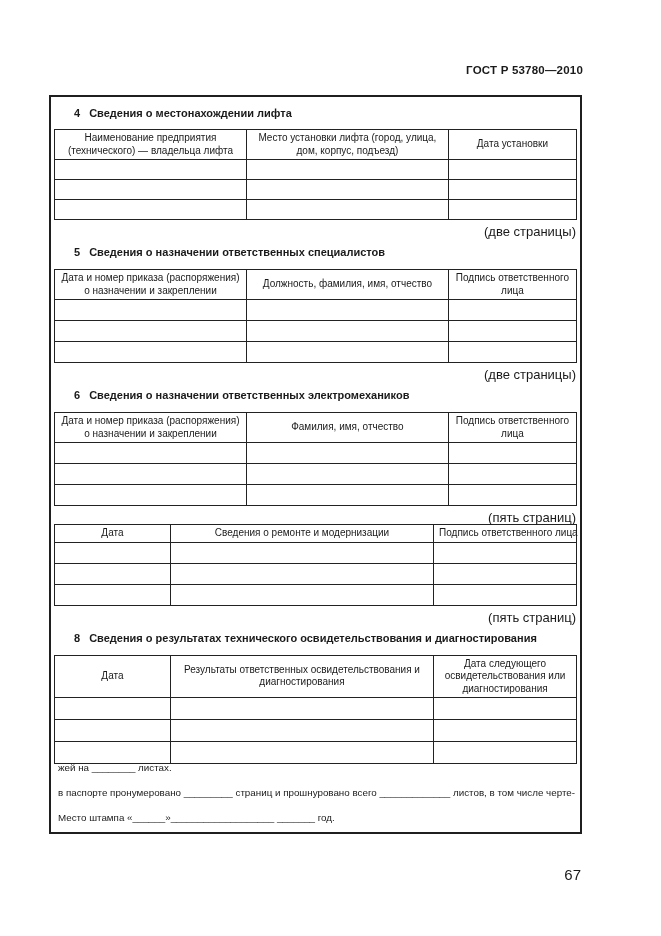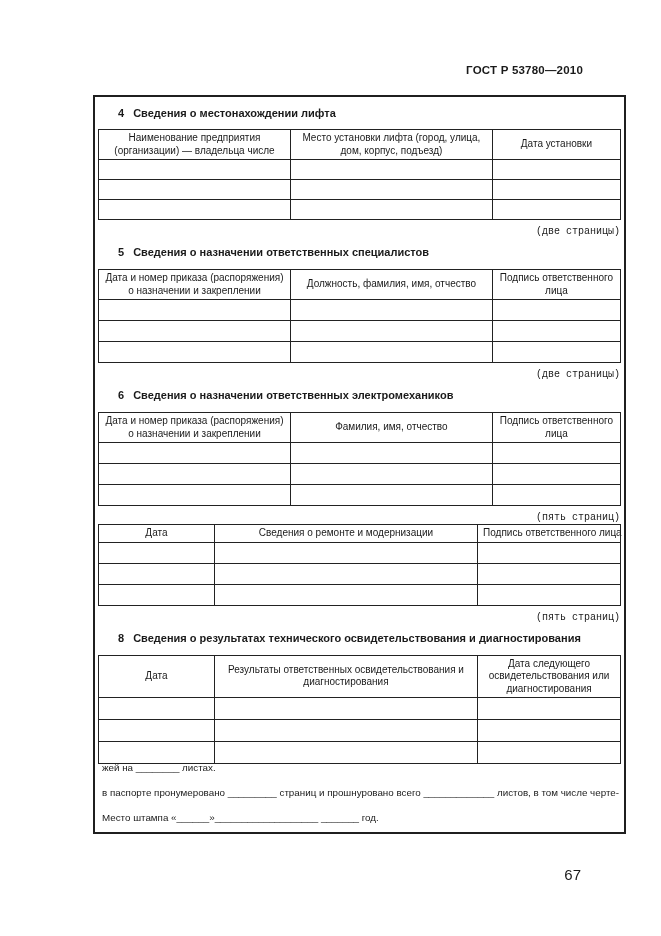--- a/index.html
+++ b/index.html
@@ -26,21 +26,20 @@
   .main-box {
     position: absolute;
     left: 49px;
     top: 95px;
     width: 533px;
     height: 739px;
     border: 2px solid #1f1f1f;
     box-sizing: border-box;
     padding: 0 3px;
     overflow: hidden;
-    margin-left: 44px;
   }
   .sec-heading {
     font-size: 11px;
     font-weight: bold;
     line-height: 13px;
     margin-left: 20px;
   }
   .sec-heading .num { margin-right: 9px; }
   .mt-first { margin-top: 10px; margin-bottom: 9px; }
   .mt-next  { margin-top: 8px;  margin-bottom: 10px; }
@@ -66,26 +65,25 @@
   
   .cw1 { width: 37%; }
   .cw2 { width: 39%; }
   .cw3 { width: 24%; }
   
   .cn1 { width: 21.5%; }
   .cn2 { width: 51.5%; }
   .cn3 { width: 27%; }
   .nw  { white-space: nowrap; padding-left: 2px; padding-right: 2px; }
   .pages-note {
-    font-size: 10px;
+    font-size: 13px;
     line-height: 12px;
     text-align: right;
     margin-top: 6px;
     margin-right: 1px;
-    font-family: Liberation Mono, monospace;
   }
   .footer {
     position: absolute;
     left: 7px;
     right: 7px;
     bottom: 8px;
   }
   .f-line {
     font-size: 9.8px;
     line-height: 12px;
@@ -105,21 +103,21 @@
 <div class="gost-header">ГОСТ Р 53780—2010</div>
 
 <div class="main-box">
 
   <div class="sec-heading mt-first">
     <span class="num">4</span><span>Сведения о местонахождении лифта</span>
   </div>
   <table class="form t4">
     <thead>
       <tr>
-        <th class="cw1">Наименование предприятия (организации) — владельца числе</th>
+        <th class="cw1">Наименование предприятия (технического) — владельца лифта</th>
         <th class="cw2">Место установки лифта (город, улица, дом, корпус, подъезд)</th>
         <th class="cw3">Дата установки</th>
       </tr>
     </thead>
     <tbody>
       <tr>
           <td></td>
           <td></td>
           <td></td>
         </tr>

